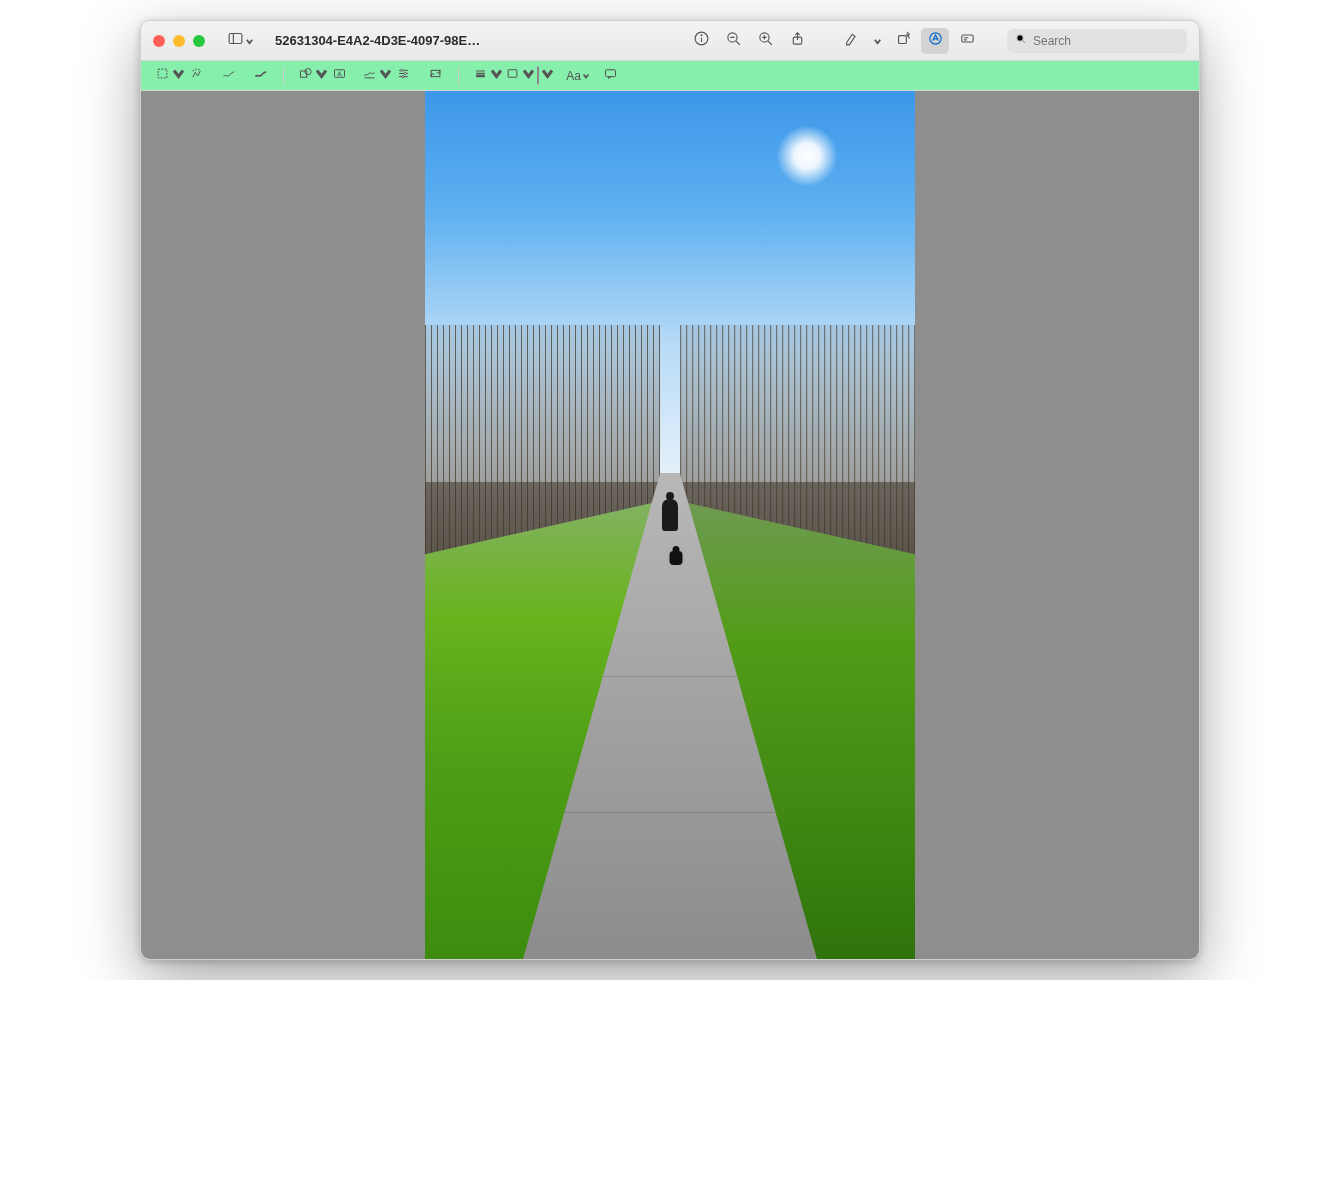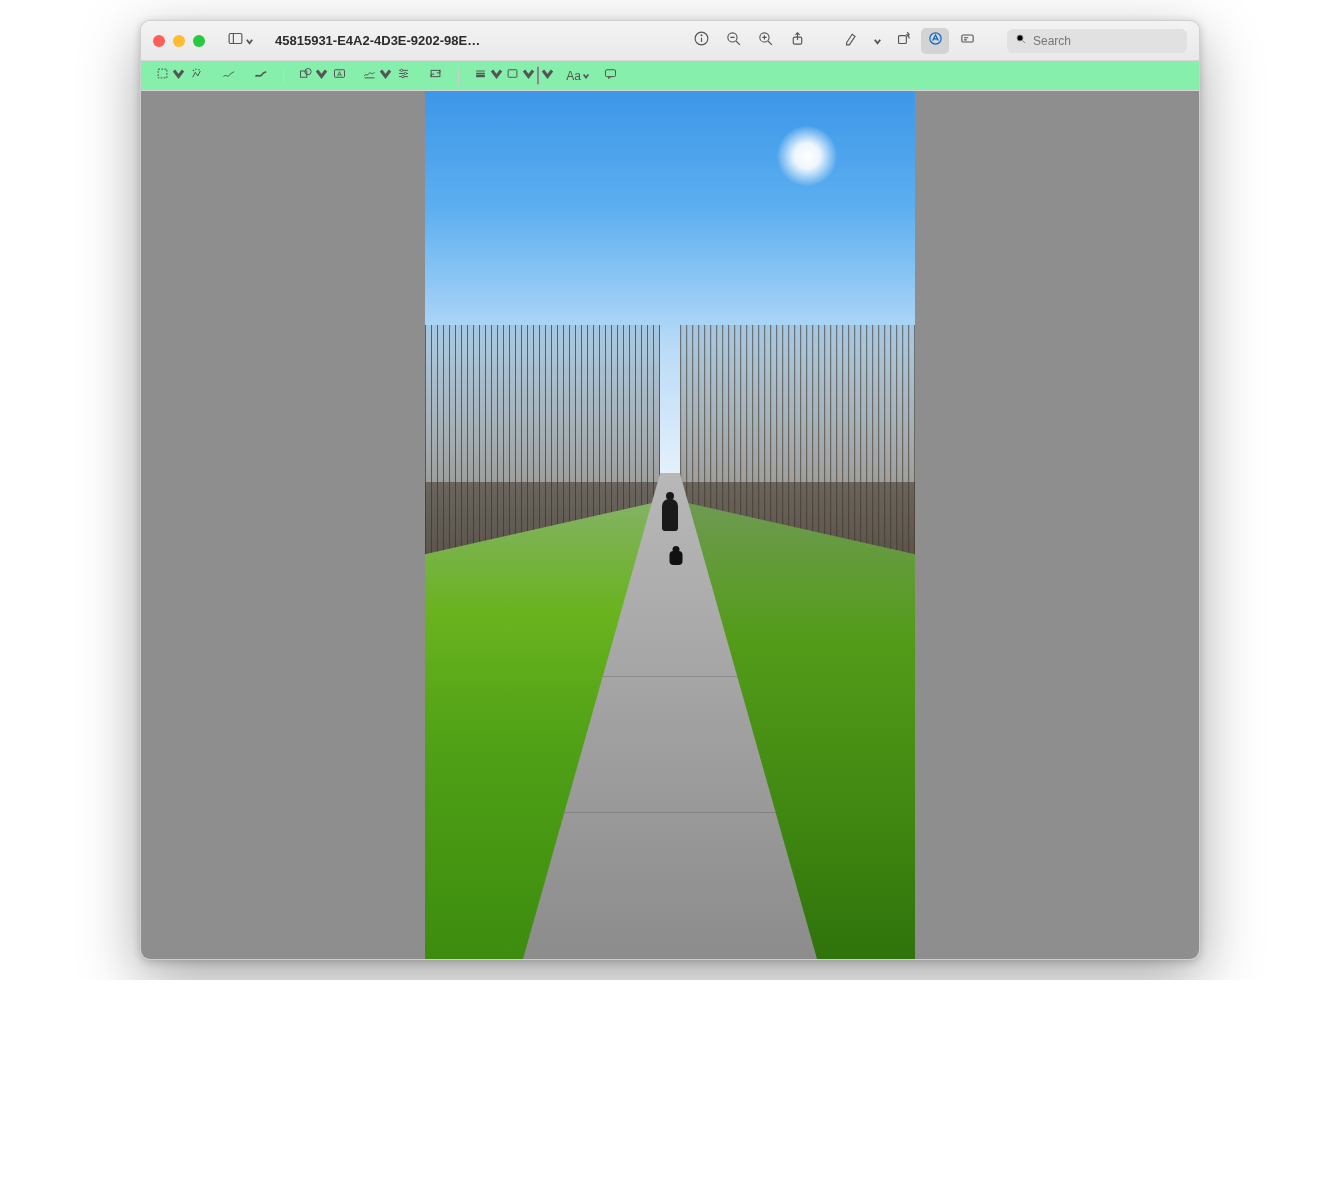--- a/index.html
+++ b/index.html
@@ -166,21 +166,21 @@
         <svg viewBox="0 0 24 24">
             <rect x="3" y="5" width="18" height="14" rx="2"></rect>
             <line x1="9" y1="5" x2="9" y2="19"></line>
           </svg>
       </span>
       <span class="chev-small"><svg viewBox="0 0 10 10">
             <polyline points="2,3 5,7 8,3"></polyline>
           </svg></span>
     </div>
 
-    <div class="title">45815931-E4A2-4D3E-9202-98E…</div>
+    <div class="title">52631304-E4A2-4D3E-4097-98E…</div>
 
     <div class="tb-group">
       <div class="tb-btn">
         <span><svg viewBox="0 0 24 24">
               <circle cx="12" cy="12" r="9"></circle>
               <line x1="12" y1="11" x2="12" y2="17"></line>
               <circle cx="12" cy="7.5" r="0.6" fill="#555"></circle>
             </svg></span>
       </div>
       <div class="tb-btn">

